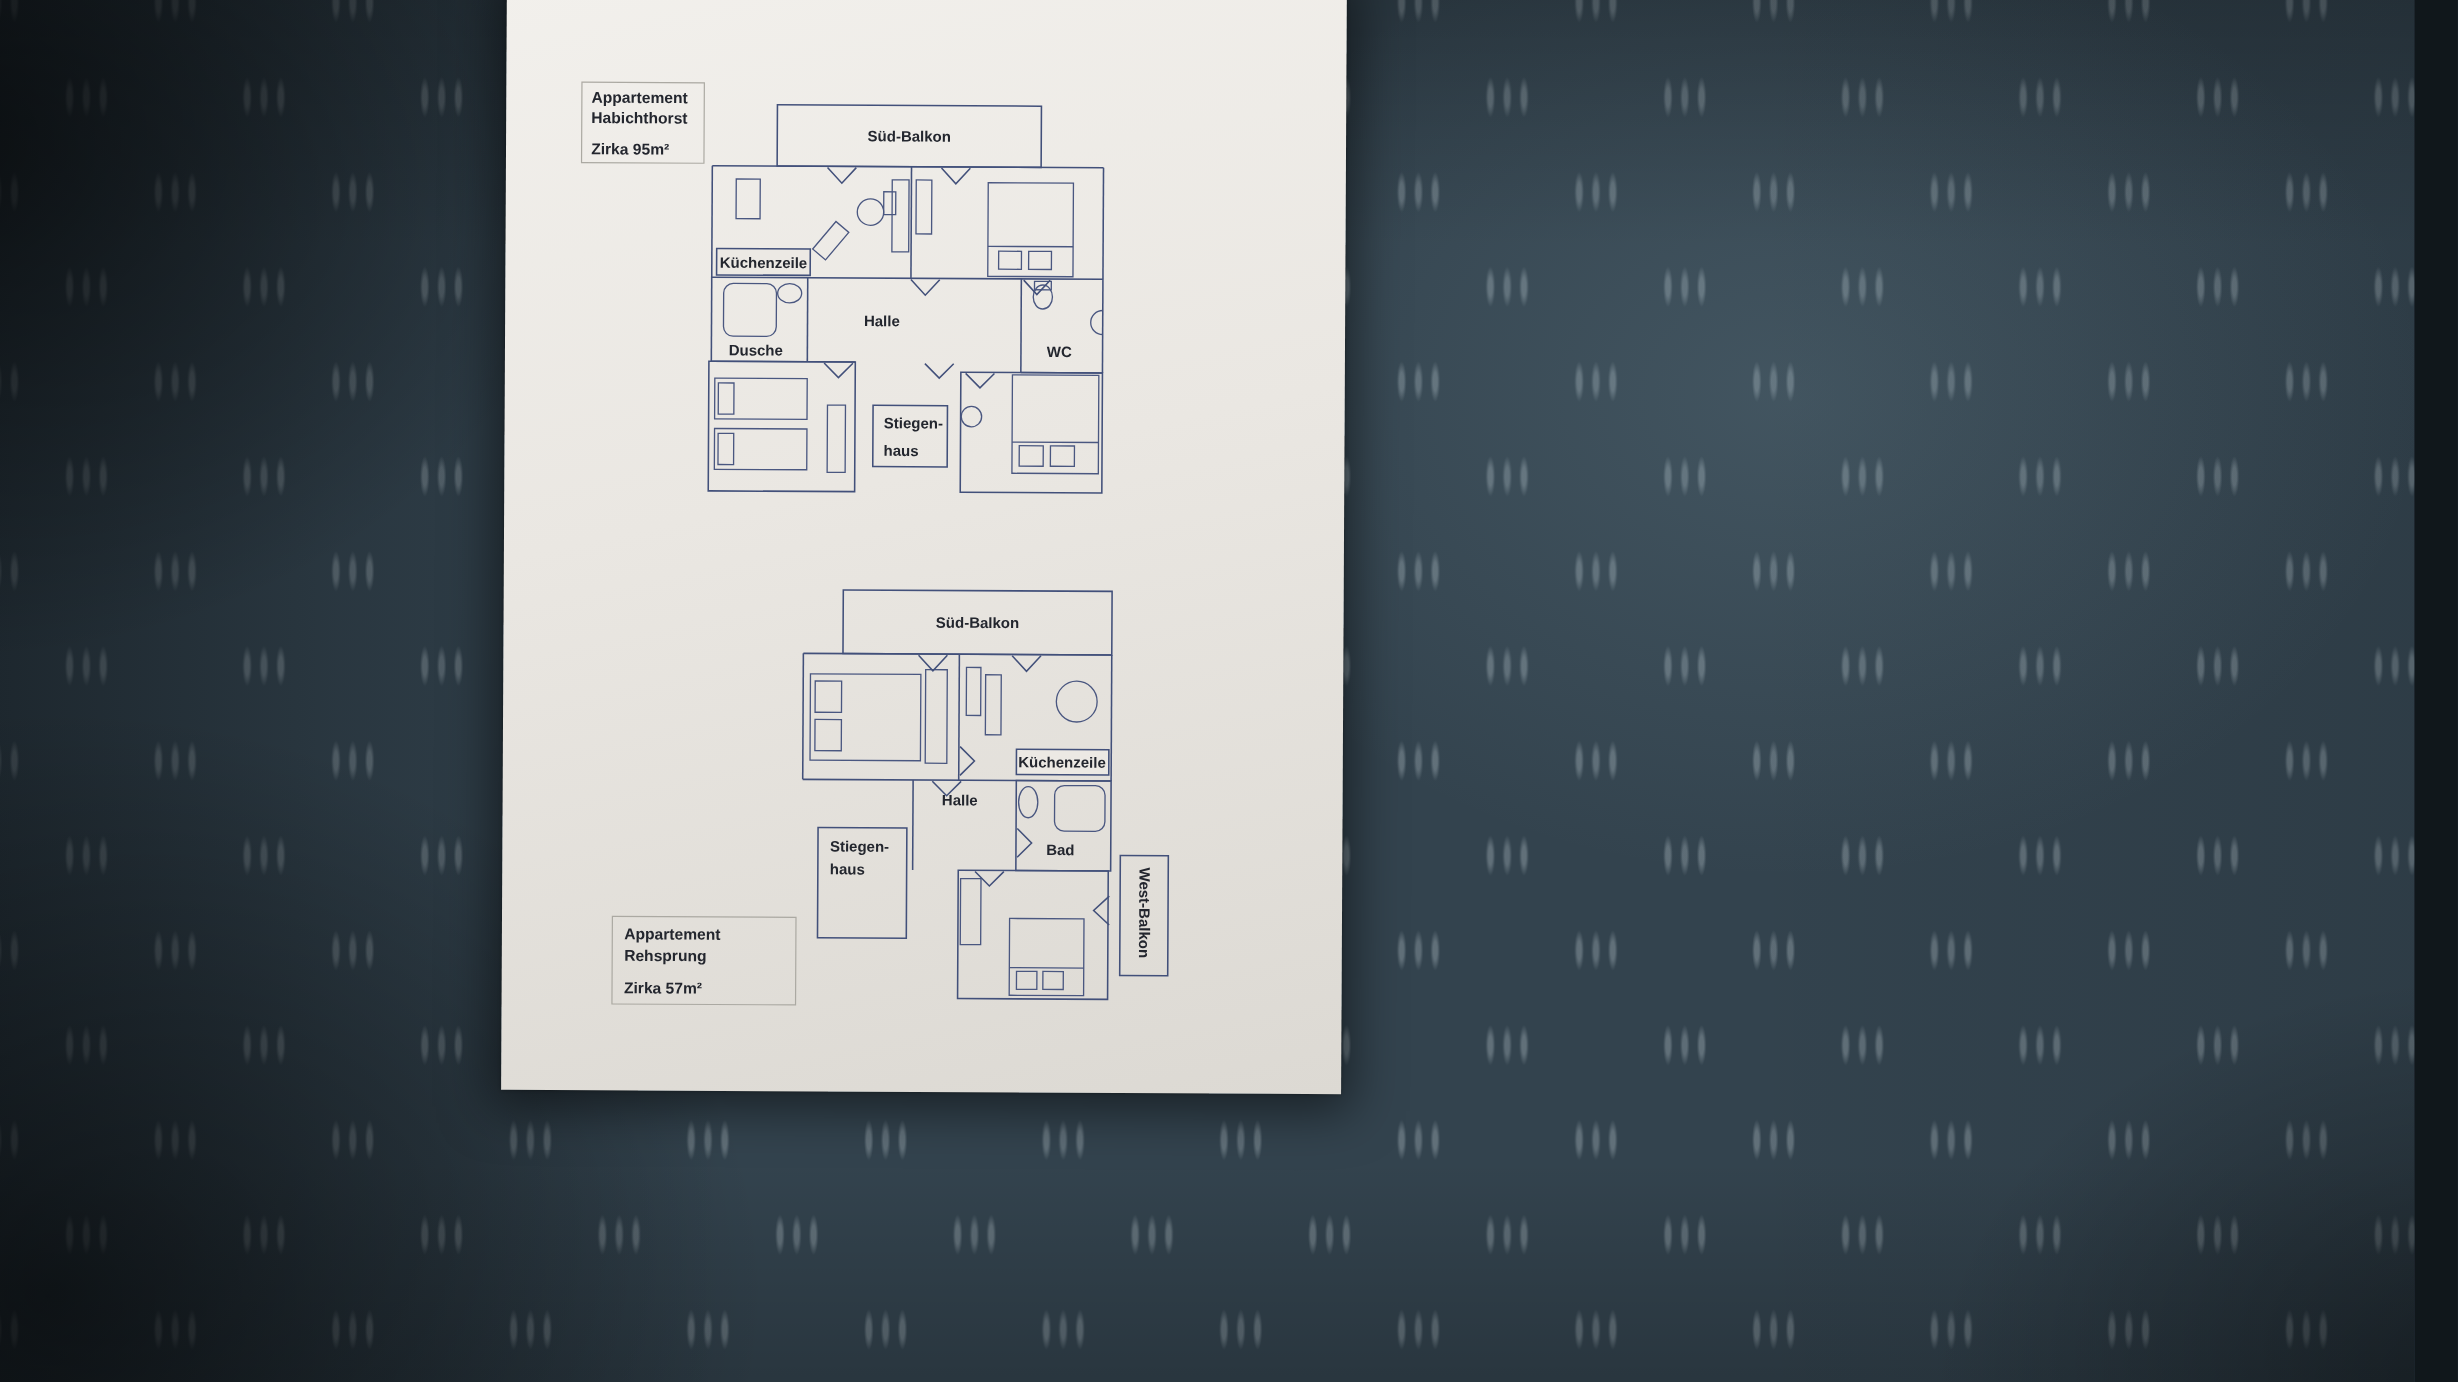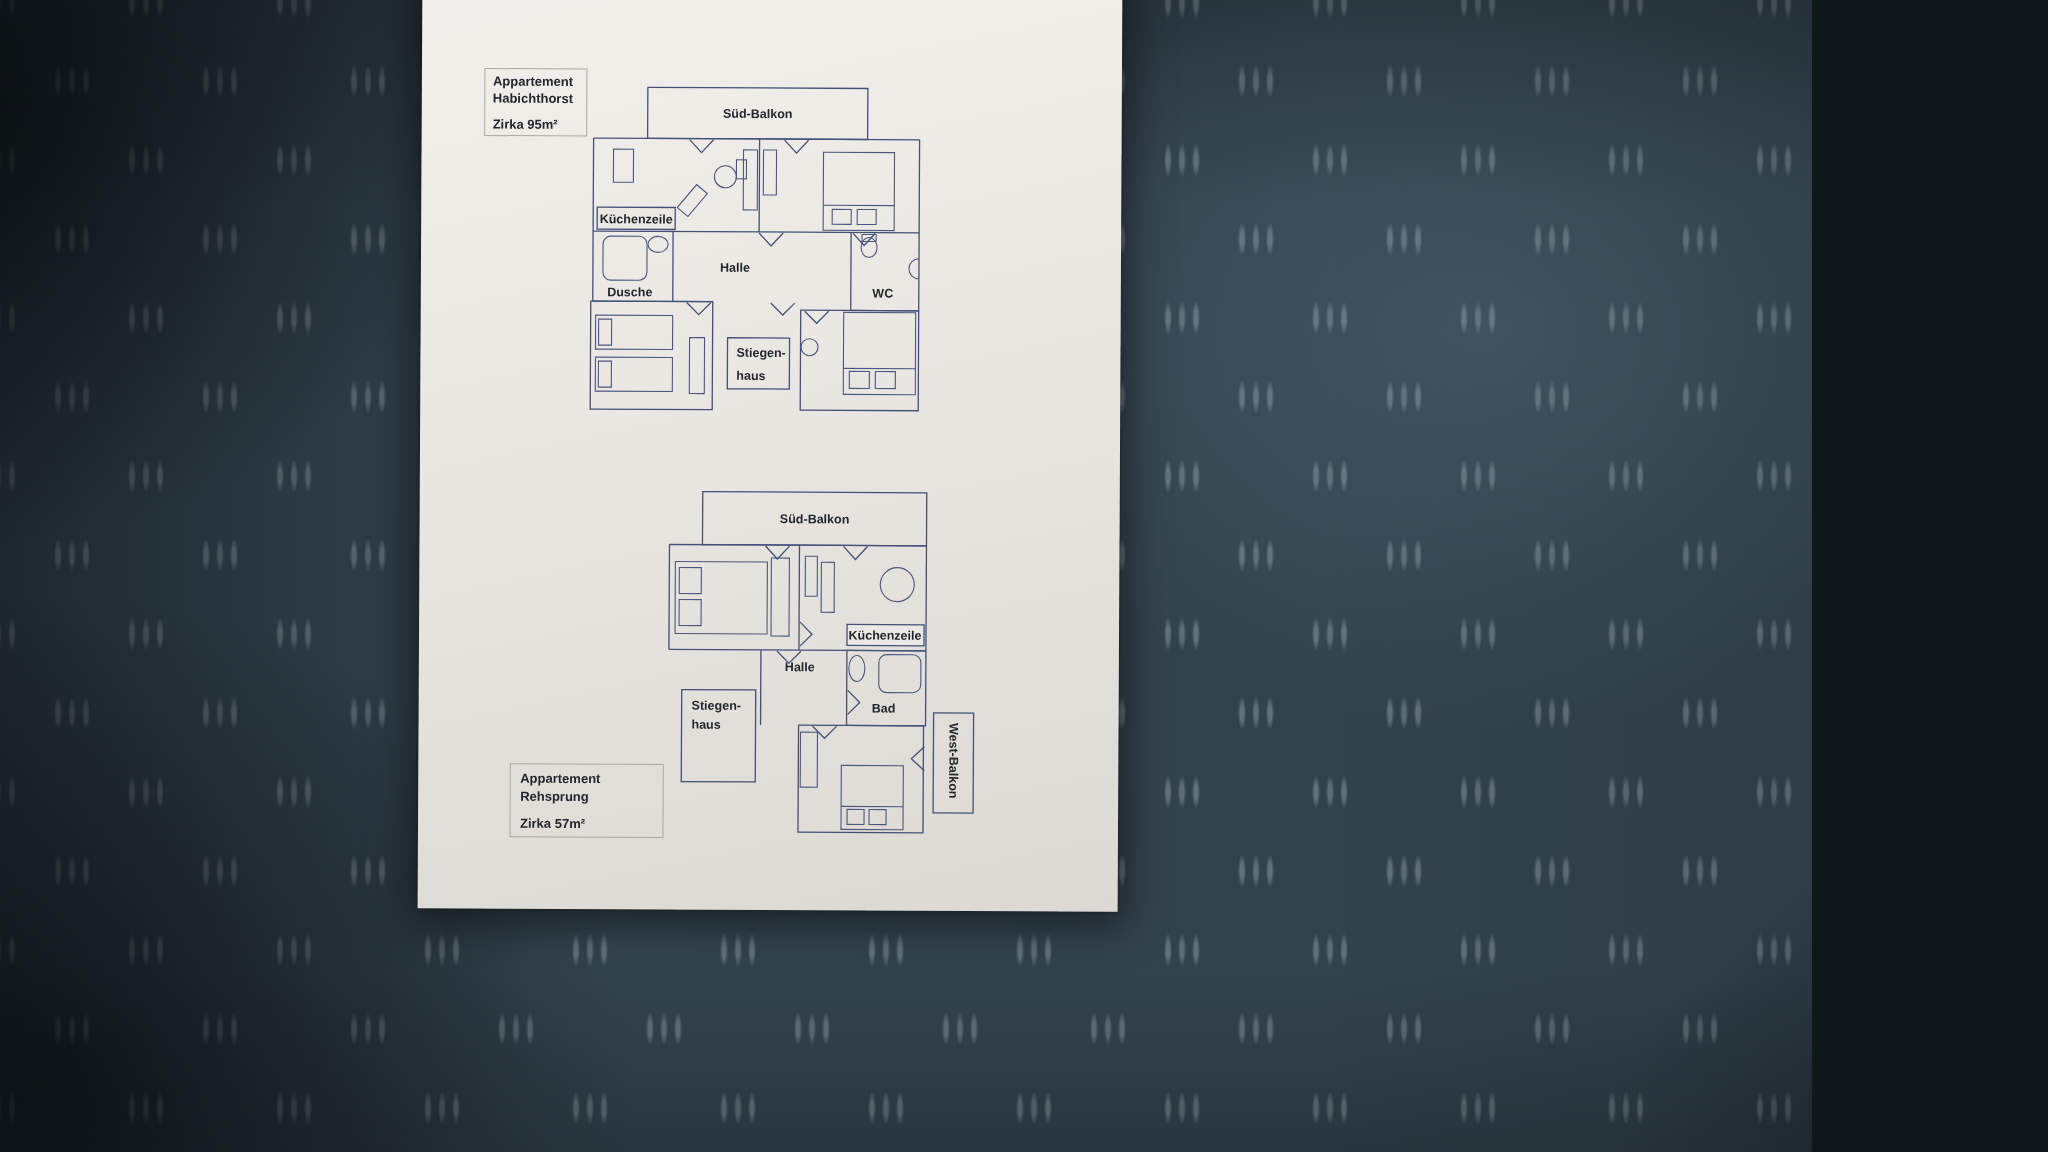--- a/index.html
+++ b/index.html
@@ -1,17 +1,17 @@
 <!DOCTYPE html>
 <html><head>
 <meta charset="utf-8">
 <style>
   * { margin:0; padding:0; box-sizing:border-box; }
   html,body { width:2048px; height:1152px; overflow:hidden; background:#10171b; }
-  .scene { position:relative; width:1812px; height:1152px; background:#33434e; overflow:hidden;
+  .scene { position:relative; width:2012px; height:1152px; background:#33434e; overflow:hidden;
            font-family:"Liberation Sans", sans-serif;padding-left:38px; }
 
   
   .pattern { position:absolute; inset:-30px;
     background-image:
       radial-gradient(4px 17px at 14px 32px, rgba(202,215,221,0.30) 0 45%, rgba(202,215,221,0) 100%),
       radial-gradient(4px 17px at 28px 32px, rgba(202,215,221,0.28) 0 45%, rgba(202,215,221,0) 100%),
       radial-gradient(4px 17px at 42px 32px, rgba(202,215,221,0.30) 0 45%, rgba(202,215,221,0) 100%);
     background-size:148px 158px; }
   .pattern-b { background-position:74px 79px; }

